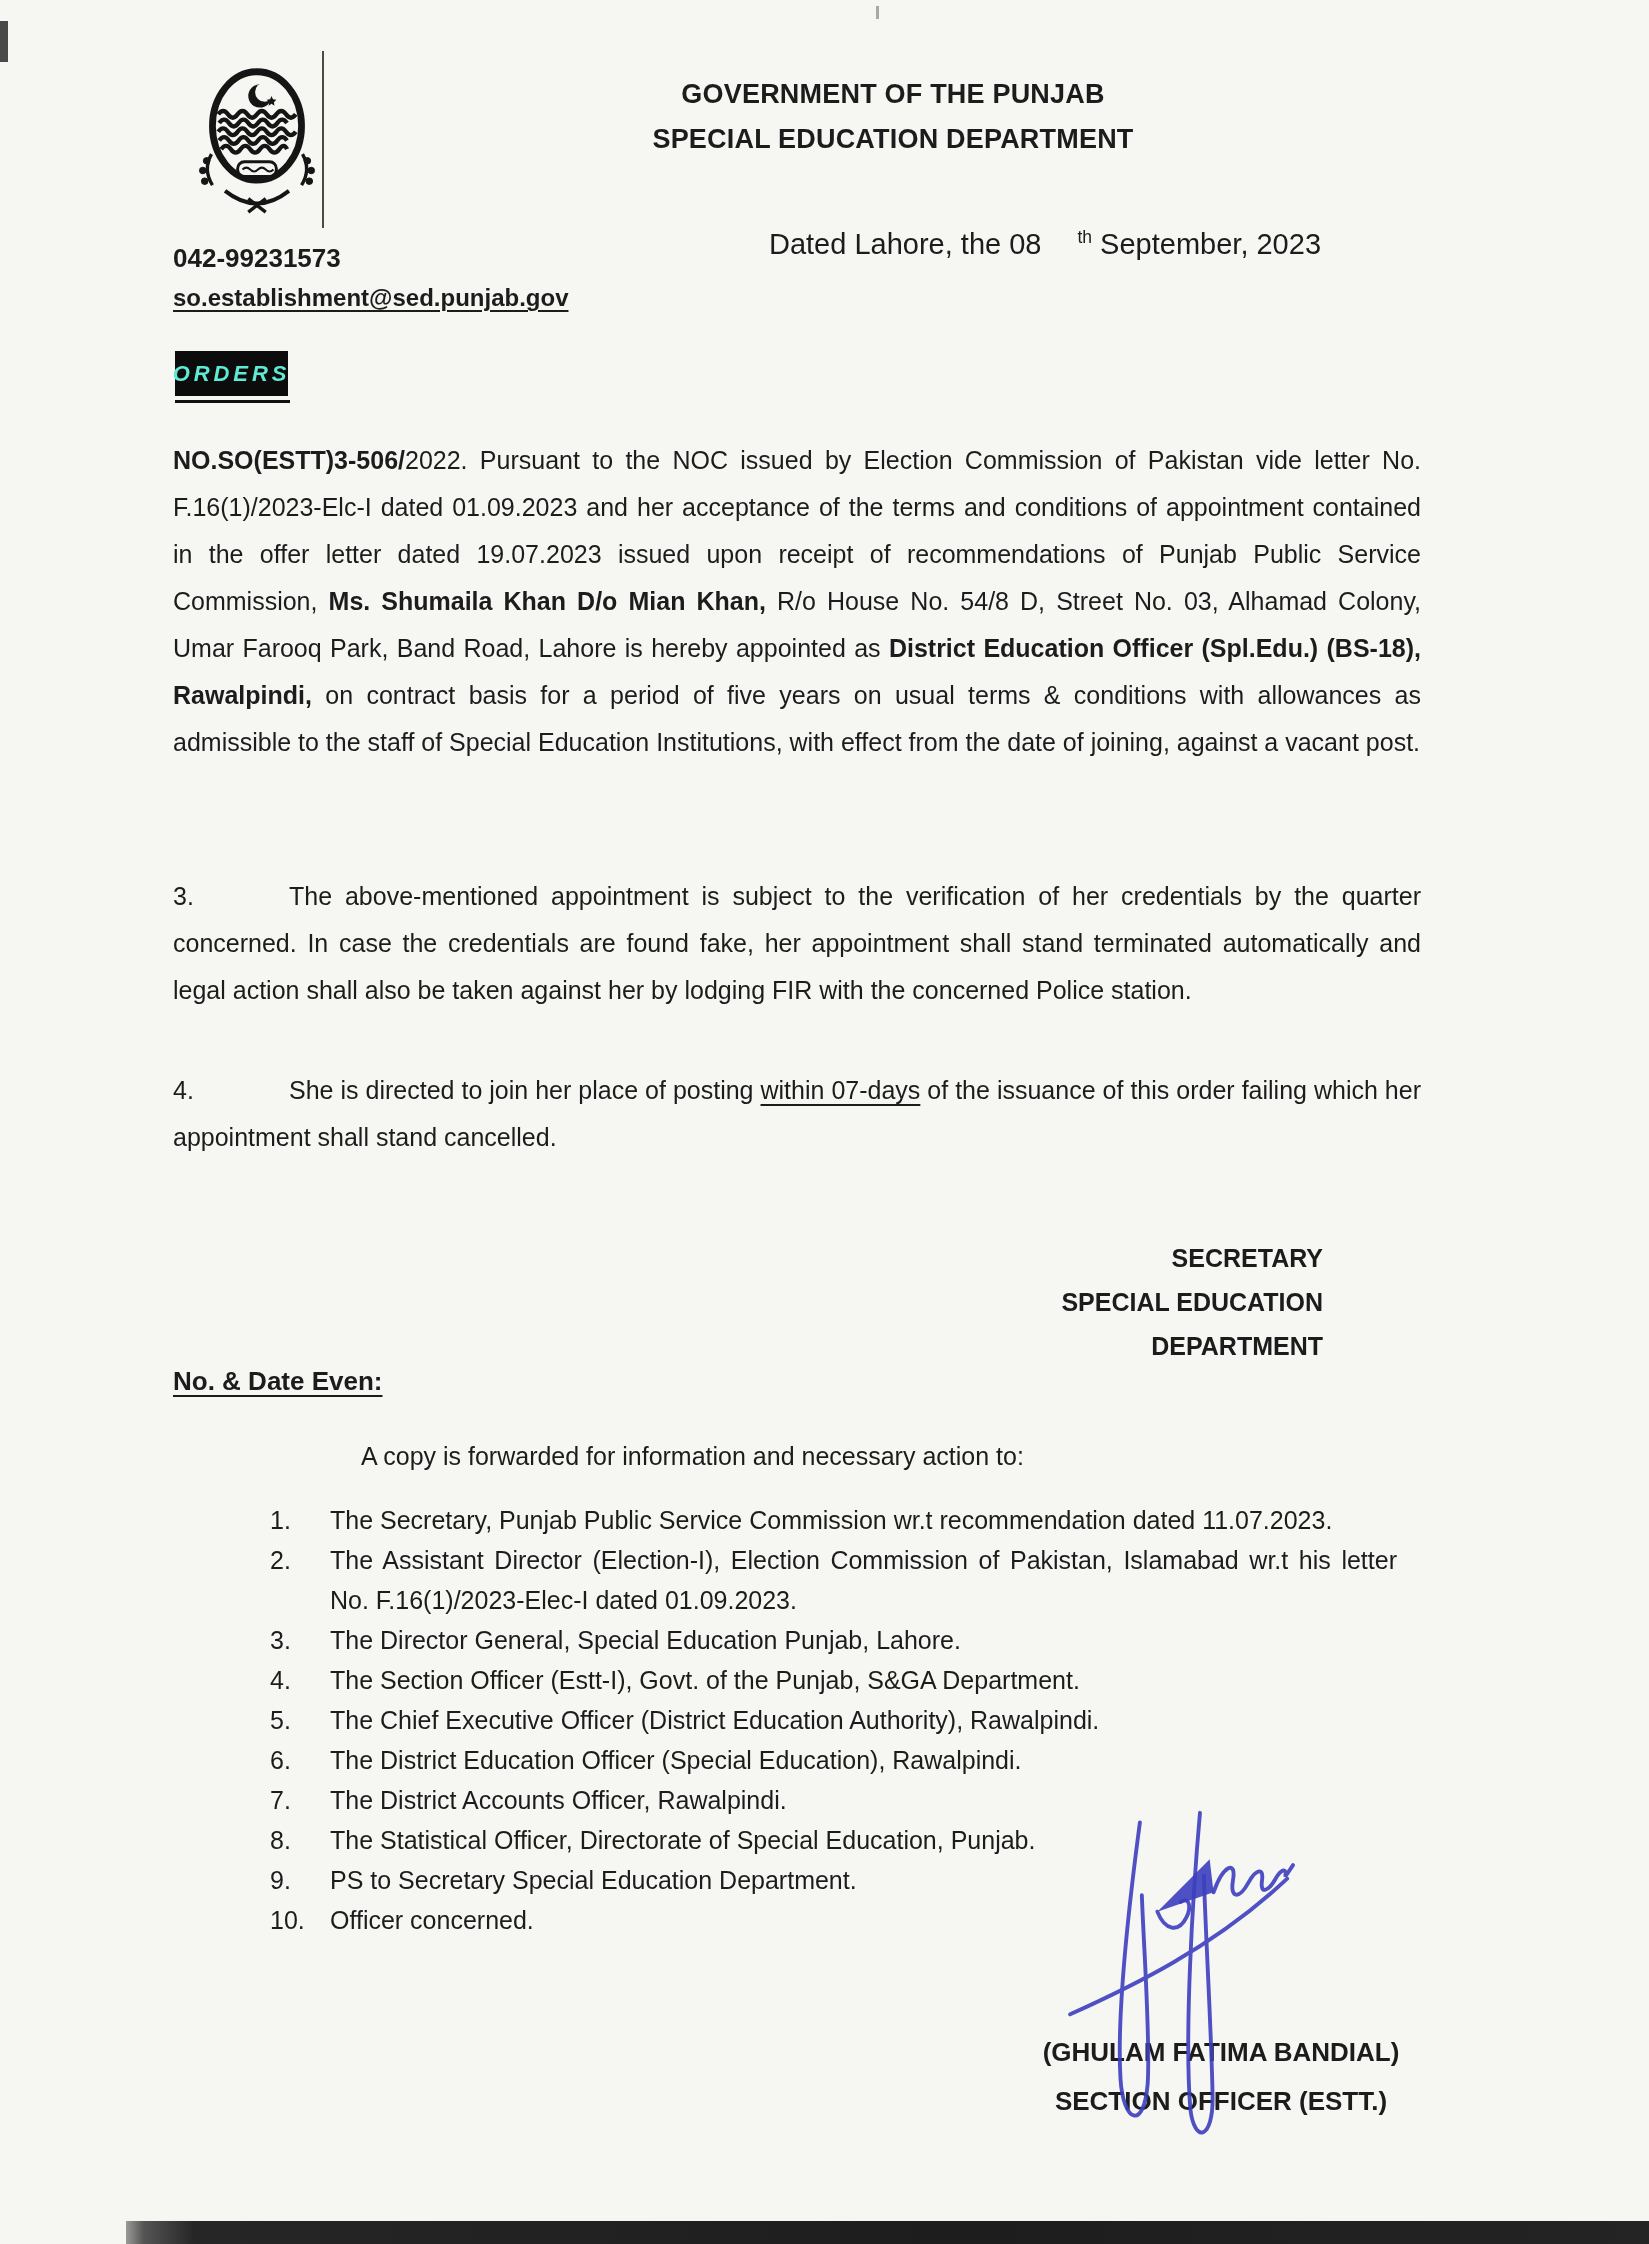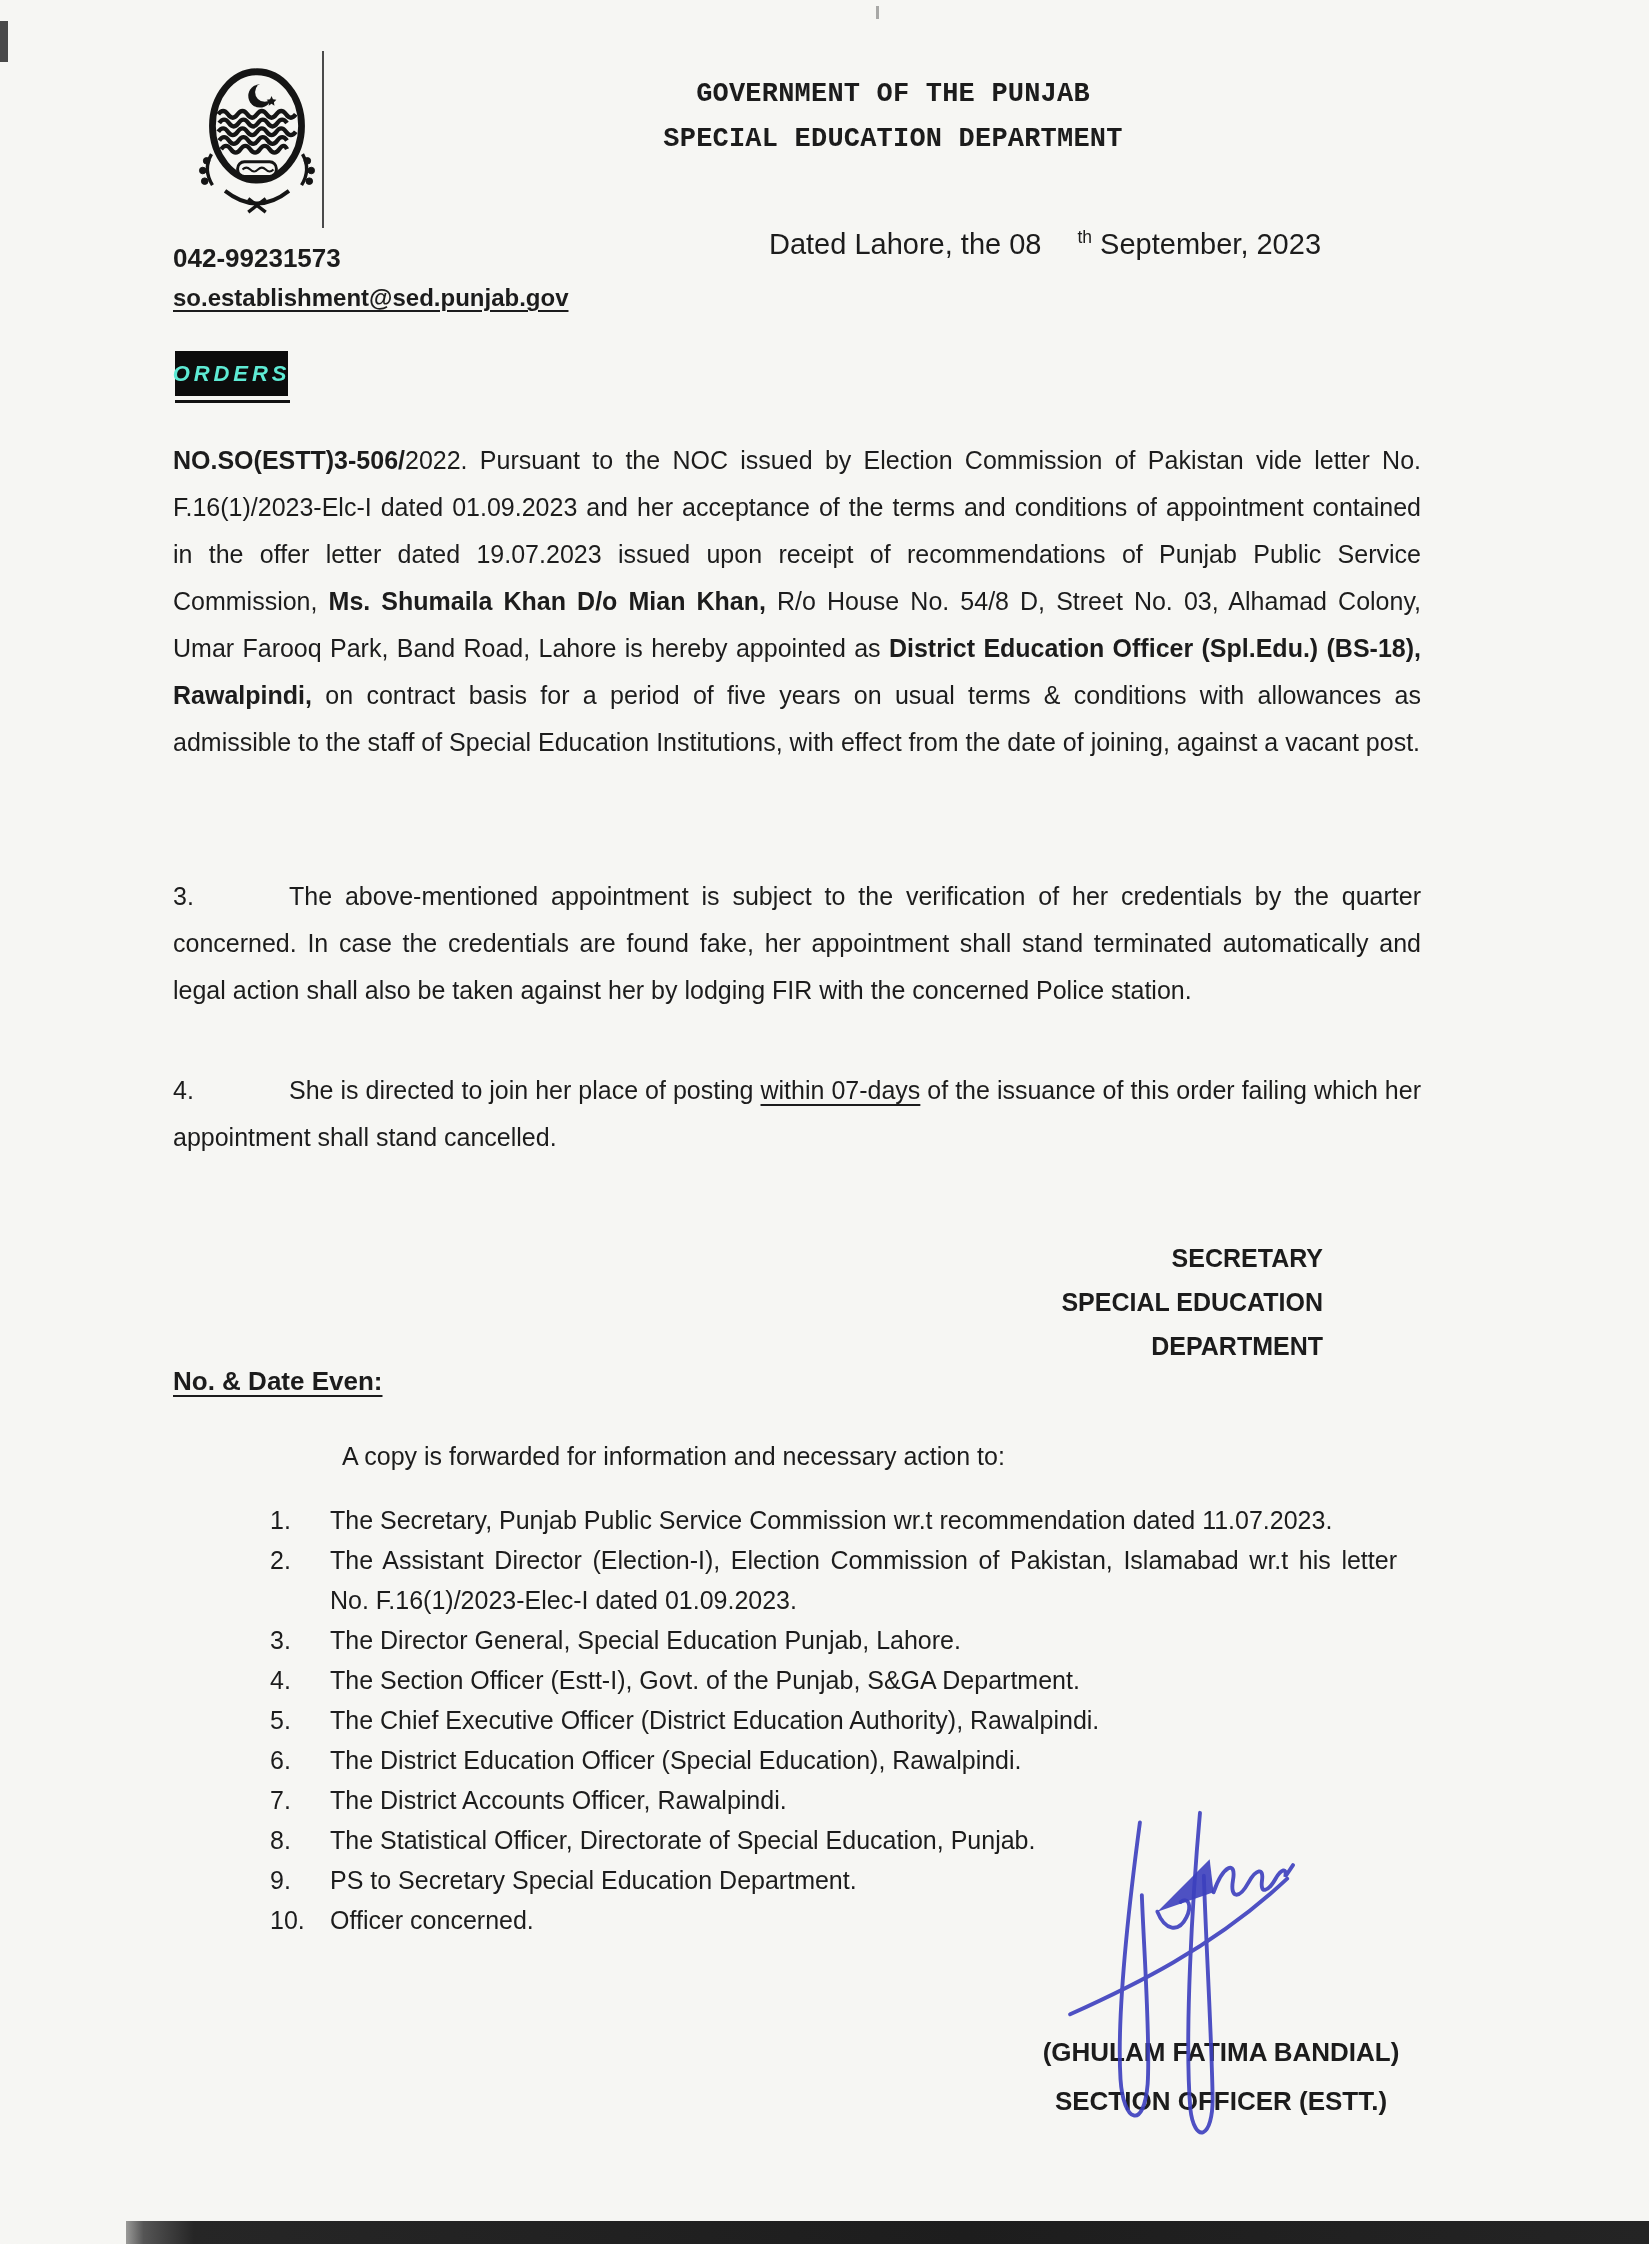--- a/index.html
+++ b/index.html
@@ -9,21 +9,21 @@
     background:#f6f6f3;
     font-family:"Liberation Sans", sans-serif;
     color:#1c1c1c;
     overflow:hidden;
   }
   .abs{position:absolute;}
   
   .emblem{left:192px;top:64px;width:130px;height:153px;}
   .divider{left:322px;top:51px;width:1.9px;height:177px;background:#4a4a4a;}
   .head-block{left:505px;top:72px;width:776px;text-align:center;line-height:45px;}
-  .head-bold{font-size:27px;font-weight:bold;letter-spacing:0.2px;font-family:Liberation Mono, monospace;}
+  .head-bold{font-size:27px;font-weight:bold;letter-spacing:0.2px;}
   .head-reg{font-size:27px;margin-top:1.9px;}
   .date-line{left:657px;top:227px;width:776px;text-align:center;font-size:29px;}
   .date-line sup{font-size:17.5px;margin-left:36px;}
   .phone{left:173px;top:243px;font-size:26px;font-weight:bold;}
   .email{left:173px;top:284px;font-size:24px;font-weight:bold;text-decoration:underline;text-decoration-thickness:1.9px;text-underline-offset:3.9px;}
   
   .orders-box{left:175px;top:351px;width:113px;height:45px;background:#0c0c0c;color:#5eead4;
     display:flex;align-items:center;justify-content:center;
     font-size:22px;font-weight:bold;font-style:italic;letter-spacing:3.9px;}
   .orders-underline{left:175px;top:400px;width:115px;height:2.9px;background:#111;}
@@ -33,21 +33,21 @@
   .p3{left:173px;top:873px;}
   .p4{left:173px;top:1067px;}
   .pnum{position:absolute;left:0;top:0;}
   .ptext{text-indent:116px;}
   .b{font-weight:bold;}
   .bu{font-weight:normal;text-decoration:underline;text-decoration-thickness:2.4px;text-underline-offset:4.9px;}
   
   .secretary{left:1032px;top:1236px;width:291px;text-align:right;font-size:25px;font-weight:bold;line-height:44px;}
   
   .no-date{left:173px;top:1366px;font-size:26px;font-weight:bold;text-decoration:underline;text-decoration-thickness:2.4px;text-underline-offset:4.9px;}
-  .copy-line{left:342px;top:1442px;font-size:25px;}
+  .copy-line{left:361px;top:1442px;font-size:25px;}
   .cc-list{left:270px;top:1500px;width:1161px;font-size:25px;line-height:40px;}
   .cc-row{display:flex;align-items:flex-start;}
   .cc-num{flex:0 0 60px;}
   .cc-text{flex:0 0 1067px;text-align:justify;}
   
   .sig-text{left:1027px;top:2028px;width:388px;text-align:center;font-size:26px;font-weight:bold;line-height:49px;z-index:2;}
   .sig-svg{left:1043px;top:1803px;width:281px;height:351px;z-index:3;}
   
   .bottom-bar{left:126px;top:2221px;width:1523px;height:23px;
     background:linear-gradient(90deg,#9a9a98 0px,#555 17.5px,#262626 68px,#1d1d1d 55%,#242424 100%);}

